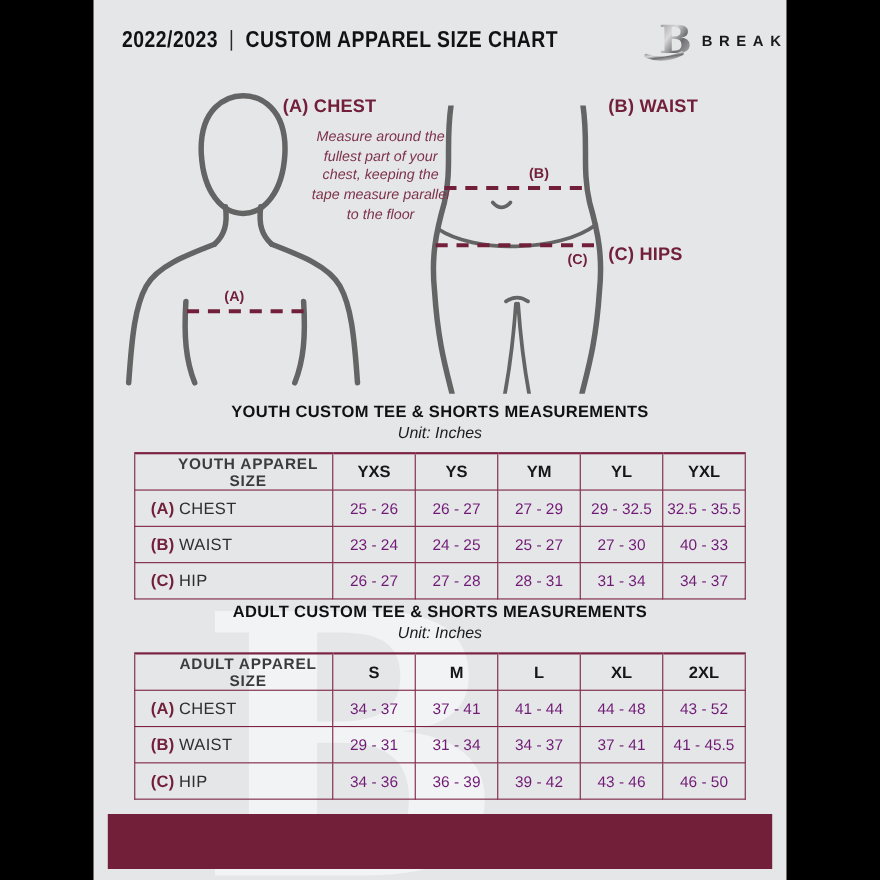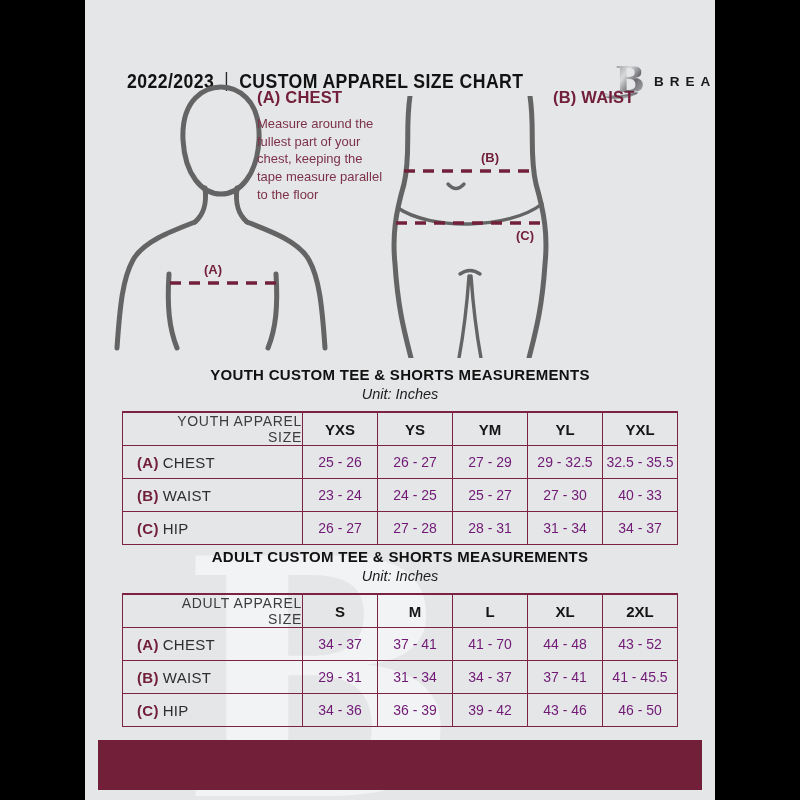--- a/index.html
+++ b/index.html
@@ -15,54 +15,54 @@
   body{width:800px;height:800px;font-family:"Liberation Sans",sans-serif;}
   .stage{position:relative;width:800px;height:800px;background:var(--pillar);overflow:hidden;}
   .page{position:absolute;left:85px;top:0;width:630px;height:800px;background:var(--page-bg);overflow:hidden;}
 
   
   .watermark{position:absolute;left:95px;top:515px;font-family:"DejaVu Serif",serif;font-weight:bold;
     font-size:330px;line-height:1;color:rgba(255,255,255,0.5);z-index:1;}
 
   
   .hdr{position:absolute;left:0;top:0;width:100%;height:74px;display:flex;align-items:center;
-    justify-content:space-between;padding:0 42px;z-index:2;margin-top:44px;}
+    justify-content:space-between;padding:0 26px;z-index:2;}
   .hdr-title{display:flex;align-items:center;gap:12px;font-weight:700;font-size:21px;color:#121212;
     transform:scaleX(0.84);transform-origin:left center;white-space:nowrap;letter-spacing:0.5px;}
   .hdr-title .sep{font-weight:400;color:#2a2a2a;font-size:20px;position:relative;top:-1px;}
   .brand{display:flex;align-items:center;gap:9px;}
   .brand-name{font-weight:700;font-size:13.5px;letter-spacing:6px;color:#1a1a1a;white-space:nowrap;}
 
   
   .diagram{position:absolute;left:0;top:80px;width:630px;height:288px;z-index:2;}
   .fig{position:absolute;}
   .fig path, .fig line{fill:none;}
   .fig .body-line{stroke:var(--figure-stroke);stroke-width:5;stroke-linecap:round;}
   .fig .thin-line{stroke:var(--figure-stroke);stroke-width:3.4;stroke-linecap:round;}
   .fig .dash{stroke:var(--accent);stroke-width:3.6;stroke-dasharray:11 8;}
   .fig text{font-family:"Liberation Sans",sans-serif;font-weight:700;font-size:13px;fill:var(--accent);}
   .desc{position:absolute;z-index:2;}
   .desc h3{font-size:16.5px;font-weight:700;color:var(--accent);letter-spacing:0.2px;margin-bottom:8px;}
-  .desc p{font-size:13px;color:var(--desc-text);line-height:1.36;white-space:pre-line;}
+  .desc p{font-size:13px;font-style:italic;color:var(--desc-text);line-height:1.36;white-space:pre-line;text-align:center;}
   .desc-chest{left:172px;top:8px;width:178px;}
   .desc-waist{left:468px;top:8px;width:165px;}
   .desc-hips{left:468px;top:142px;width:170px;}
 
   
   .tbl-block{position:absolute;left:0;width:100%;text-align:center;z-index:2;}
   .tbl-youth{top:366px;}
   .tbl-adult{top:548px;}
   .tbl-title{font-size:15px;font-weight:700;color:#111;letter-spacing:0.3px;}
   .tbl-unit{font-size:14.5px;font-style:italic;color:#1d1d1d;margin-top:3px;}
   table{border-collapse:collapse;margin:9px auto 0;width:555px;table-layout:fixed;background:transparent;}
   col.c-label{width:180px;}
   col.c-size{width:75px;}
   th,td{border:1.5px solid var(--table-border);height:33px;vertical-align:middle;}
   thead th{border-top:2.5px solid var(--table-border);}
-  th.lbl-h{font-weight:400;font-size:14px;color:#3c3c3c;text-align:right;padding-left:26px;letter-spacing:0.7px;}
+  th.lbl-h{font-weight:700;font-size:14px;color:#3c3c3c;text-align:center;padding-left:26px;letter-spacing:0.7px;}
   th.size-h{font-weight:700;font-size:15px;color:#161616;}
   td.row-lbl{text-align:left;padding-left:14px;font-size:15px;color:#2e2e2e;letter-spacing:0.3px;}
   td.row-lbl b{color:var(--accent);font-weight:700;margin-right:4px;}
   td.val{text-align:center;font-size:14px;color:#701a75;}
 
   
   .footer-bar{position:absolute;left:13px;top:740px;width:604px;height:50px;background:var(--accent);z-index:3;}
 </style>
 </head>
 <body>
@@ -129,20 +129,21 @@
         <p>Measure around the
 fullest part of your
 chest, keeping the
 tape measure parallel
 to the floor</p>
       </div>
       <div class="desc desc-waist">
         <h3>(B) WAIST</h3>
       </div>
       <div class="desc desc-hips">
+        <h3>(C) HIPS</h3>
       </div>
     </div>
 
     <div class="tbl-block tbl-youth">
       <div class="tbl-title">YOUTH CUSTOM TEE &amp; SHORTS MEASUREMENTS</div>
       <div class="tbl-unit">Unit: Inches</div>
       <table>
         <colgroup>
             <col class="c-label">
             <col class="c-size">
@@ -210,21 +211,21 @@
             <th class="size-h">L</th>
             <th class="size-h">XL</th>
             <th class="size-h">2XL</th>
           </tr>
         </thead>
         <tbody>
           <tr>
             <td class="row-lbl"><b>(A)</b><span>CHEST</span></td>
             <td class="val">34 - 37</td>
             <td class="val">37 - 41</td>
-            <td class="val">41 - 70</td>
+            <td class="val">41 - 44</td>
             <td class="val">44 - 48</td>
             <td class="val">43 - 52</td>
           </tr>
           <tr>
             <td class="row-lbl"><b>(B)</b><span>WAIST</span></td>
             <td class="val">29 - 31</td>
             <td class="val">31 - 34</td>
             <td class="val">34 - 37</td>
             <td class="val">37 - 41</td>
             <td class="val">41 - 45.5</td>

